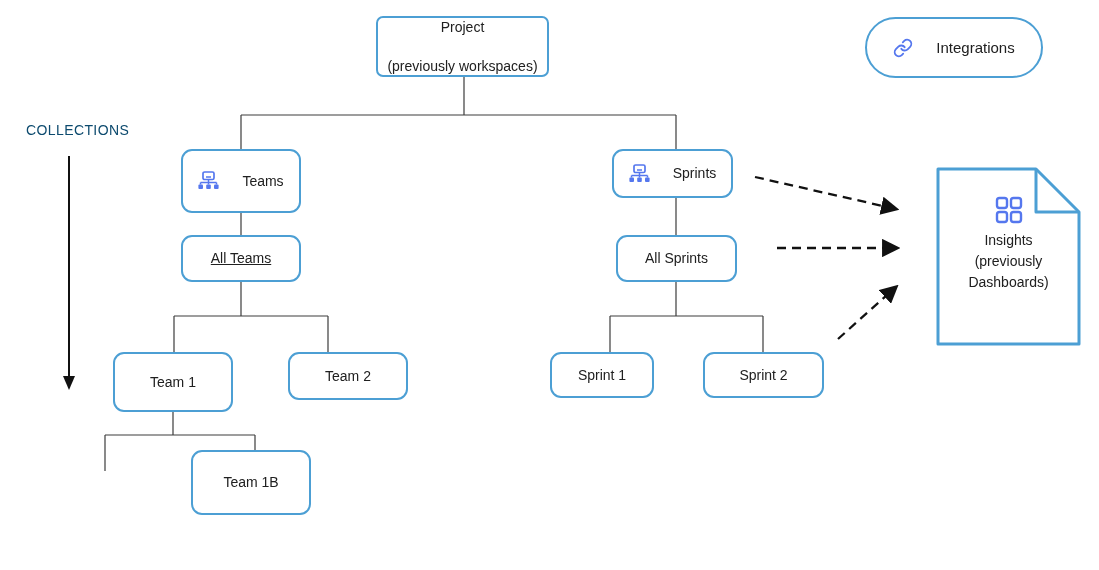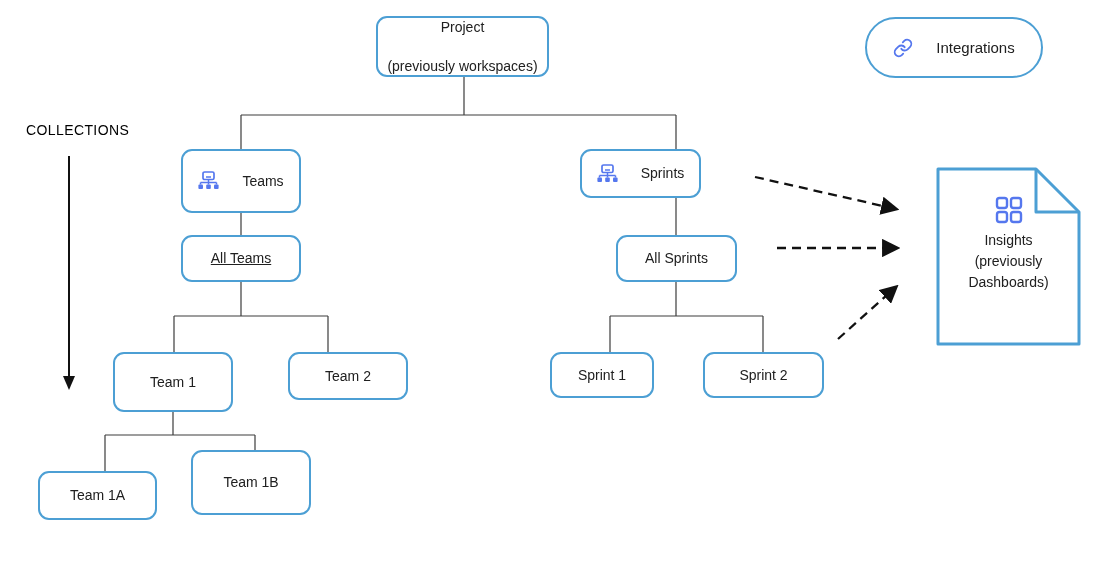--- a/index.html
+++ b/index.html
@@ -10,39 +10,39 @@
   }
   .canvas { position:relative; width:1099px; height:570px; background:#fff; overflow:hidden; }
   .overlay { position:absolute; left:0; top:0; width:1099px; height:570px; }
 
   .box {
     position:absolute; box-sizing:border-box;
     background:#fff; border:2px solid #4C9FD4; border-radius:11px;
     display:flex; align-items:center; justify-content:center; gap:23px;
     font-size:14px; line-height:19px; white-space:nowrap;
   }
-  .col { flex-direction:column; gap:20px; }
+  .col { flex-direction:column; gap:20px;border-radius:7px; }
   .pill { border-radius:31px; font-size:15px; }
 
   .n-project     { left:376px; top:16px;  width:173px; height:61px; }
   .n-integrations{ left:865px; top:17px;  width:178px; height:61px; }
   .n-teams       { left:181px; top:149px; width:120px; height:64px; }
   .n-all-teams   { left:181px; top:235px; width:120px; height:47px;text-decoration:underline; }
   .n-team1       { left:113px; top:352px; width:120px; height:60px; }
   .n-team2       { left:268px; top:352px; width:120px; height:48px;margin-left:20px; }
   .n-team1a      { left:38px;  top:471px; width:119px; height:49px; }
   .n-team1b      { left:191px; top:450px; width:120px; height:65px;justify-content:center; }
-  .n-sprints     { left:580px; top:149px; width:121px; height:49px;justify-content:center; }
+  .n-sprints     { left:612px; top:149px; width:121px; height:49px;justify-content:center; }
   .n-all-sprints { left:616px; top:235px; width:121px; height:47px; }
   .n-sprint1     { left:550px; top:352px; width:104px; height:46px; }
   .n-sprint2     { left:703px; top:352px; width:121px; height:46px; }
 
   .collections-label {
     position:absolute; left:26px; top:122px;
-    font-size:14px; letter-spacing:0.4px; color:#000000;
+    font-size:14px; letter-spacing:0.4px; color:#0c4a6e;
   }
   .doc-icon { position:absolute; left:994px; top:195px; }
   .doc-text {
     position:absolute; left:938px; top:230px; width:141px;
     text-align:center; font-size:14px; line-height:21px;
   }
   .icon { display:block; flex:0 0 auto; }
 </style>
 </head>
 <body>
@@ -114,23 +114,20 @@
   </div>
 
   <div class="box n-team1">
     <span>Team 1</span>
   </div>
 
   <div class="box n-team2">
     <span>Team 2</span>
   </div>
 
-  <div class="box n-team1a">
-    <span>Team 1A</span>
-  </div>
 
   <div class="box n-team1b">
     <span>Team 1B</span>
   </div>
 
   <div class="box n-sprints">
     <svg class="icon" width="21" height="20" viewBox="0 0 21 20">
       <rect x="5" y="1" width="11" height="7.5" rx="1.6" stroke="#5577EE" stroke-width="1.7" fill="none"></rect>
       <path d="M8 6 H13" stroke="#5577EE" stroke-width="1.5" fill="none"></path>
       <path d="M10.5 8.5 V11.5 M2.5 11.5 H18.5 M2.5 11.5 V13.5 M10.5 11.5 V13.5 M18.5 11.5 V13.5" stroke="#5577EE" stroke-width="1.5" fill="none"></path>

